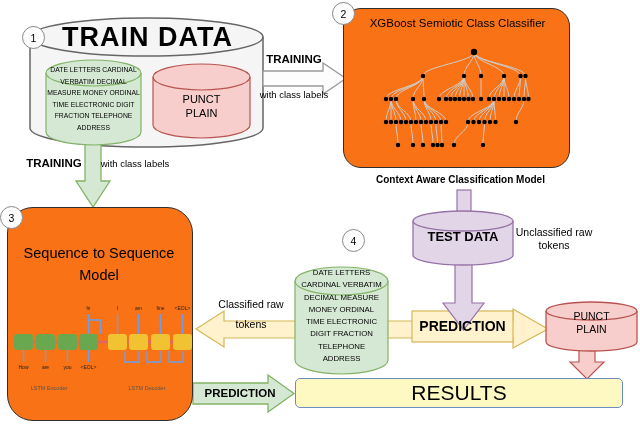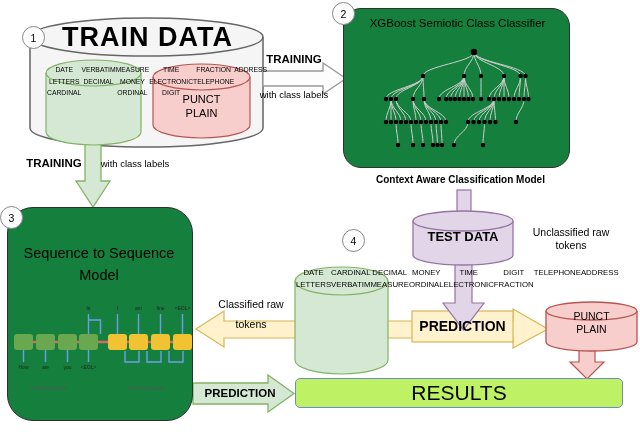--- a/index.html
+++ b/index.html
@@ -3,29 +3,29 @@
 <meta charset="utf-8">
 <style>
   html,body{margin:0;padding:0;background:#fff;}
   .canvas{position:relative;width:640px;height:438px;background:#fff;overflow:hidden;
           font-family:"Liberation Sans",sans-serif;color:#000;}
   .bg{position:absolute;left:0;top:0;z-index:1;}
   .abs{position:absolute;z-index:4;}
   .ctr{text-align:center;}
   .pre{white-space:pre-line;}
   .bold{font-weight:bold;}
-  .panel{position:absolute;background:#15803d;border:1.6px solid #2f2f2f;z-index:2;box-sizing:border-box;}
+  .panel{position:absolute;background:#f97316;border:1.6px solid #2f2f2f;z-index:2;box-sizing:border-box;}
   .badge{position:absolute;width:21px;height:21px;border:1px solid #8a8a8a;border-radius:50%;
          background:#fcfcfc;display:flex;align-items:center;justify-content:center;
          font-size:10.5px;z-index:5;}
-  .cyl-list{display:flex;flex-direction:row;justify-content:flex-start;}
+  .cyl-list{display:flex;flex-direction:column;justify-content:flex-start;}
   #train-class-list{font-size:6.8px;line-height:11.6px;}
   #classified-class-list{font-size:7.8px;line-height:12.3px;}
   #results-box{display:flex;align-items:center;justify-content:center;
-               background:#bef264;border:1.5px solid #6c8ebf;border-radius:5px;}
+               background:#fef9c3;border:1.5px solid #6c8ebf;border-radius:5px;}
   #tree-svg circle{fill:#000;}
 </style>
 </head>
 <body>
 
 <div class="canvas">
 
   <svg class="bg" width="640" height="438" viewBox="0 0 640 438">
 
     <g>
@@ -276,21 +276,21 @@
 
   <div class="abs ctr bold" style="left:256px;top:53px;width:76px;font-size:11.5px;">TRAINING</div>
   <div class="abs ctr" style="left:250px;top:89px;width:88px;font-size:9.5px;">with class labels</div>
 
   <div class="abs ctr bold" style="left:333px;top:174px;width:255px;font-size:10px;">Context Aware Classification Model</div>
 
   <div class="abs ctr bold" style="left:20px;top:157px;width:68px;font-size:11.5px;">TRAINING</div>
   <div class="abs ctr" style="left:90px;top:158px;width:90px;font-size:9.5px;">with class labels</div>
 
   <div class="abs ctr bold" style="left:416px;top:229px;width:94px;font-size:13px;">TEST DATA</div>
-  <div class="abs ctr pre" style="left:510px;top:226px;width:88px;font-size:10.5px;line-height:12.5px;margin-left:17px;">Unclassified raw
+  <div class="abs ctr pre" style="left:510px;top:226px;width:88px;font-size:10.5px;line-height:12.5px;">Unclassified raw
 tokens</div>
 
   <div class="abs ctr pre" style="left:210px;top:294px;width:82px;font-size:10.5px;line-height:20px;">Classified raw
 tokens</div>
 
   <div class="abs ctr cyl-list" id="classified-class-list" style="left:296px;top:267px;width:91px;">
       <div>DATE LETTERS</div>
       <div>CARDINAL VERBATIM</div>
       <div>DECIMAL MEASURE</div>
       <div>MONEY ORDINAL</div>

